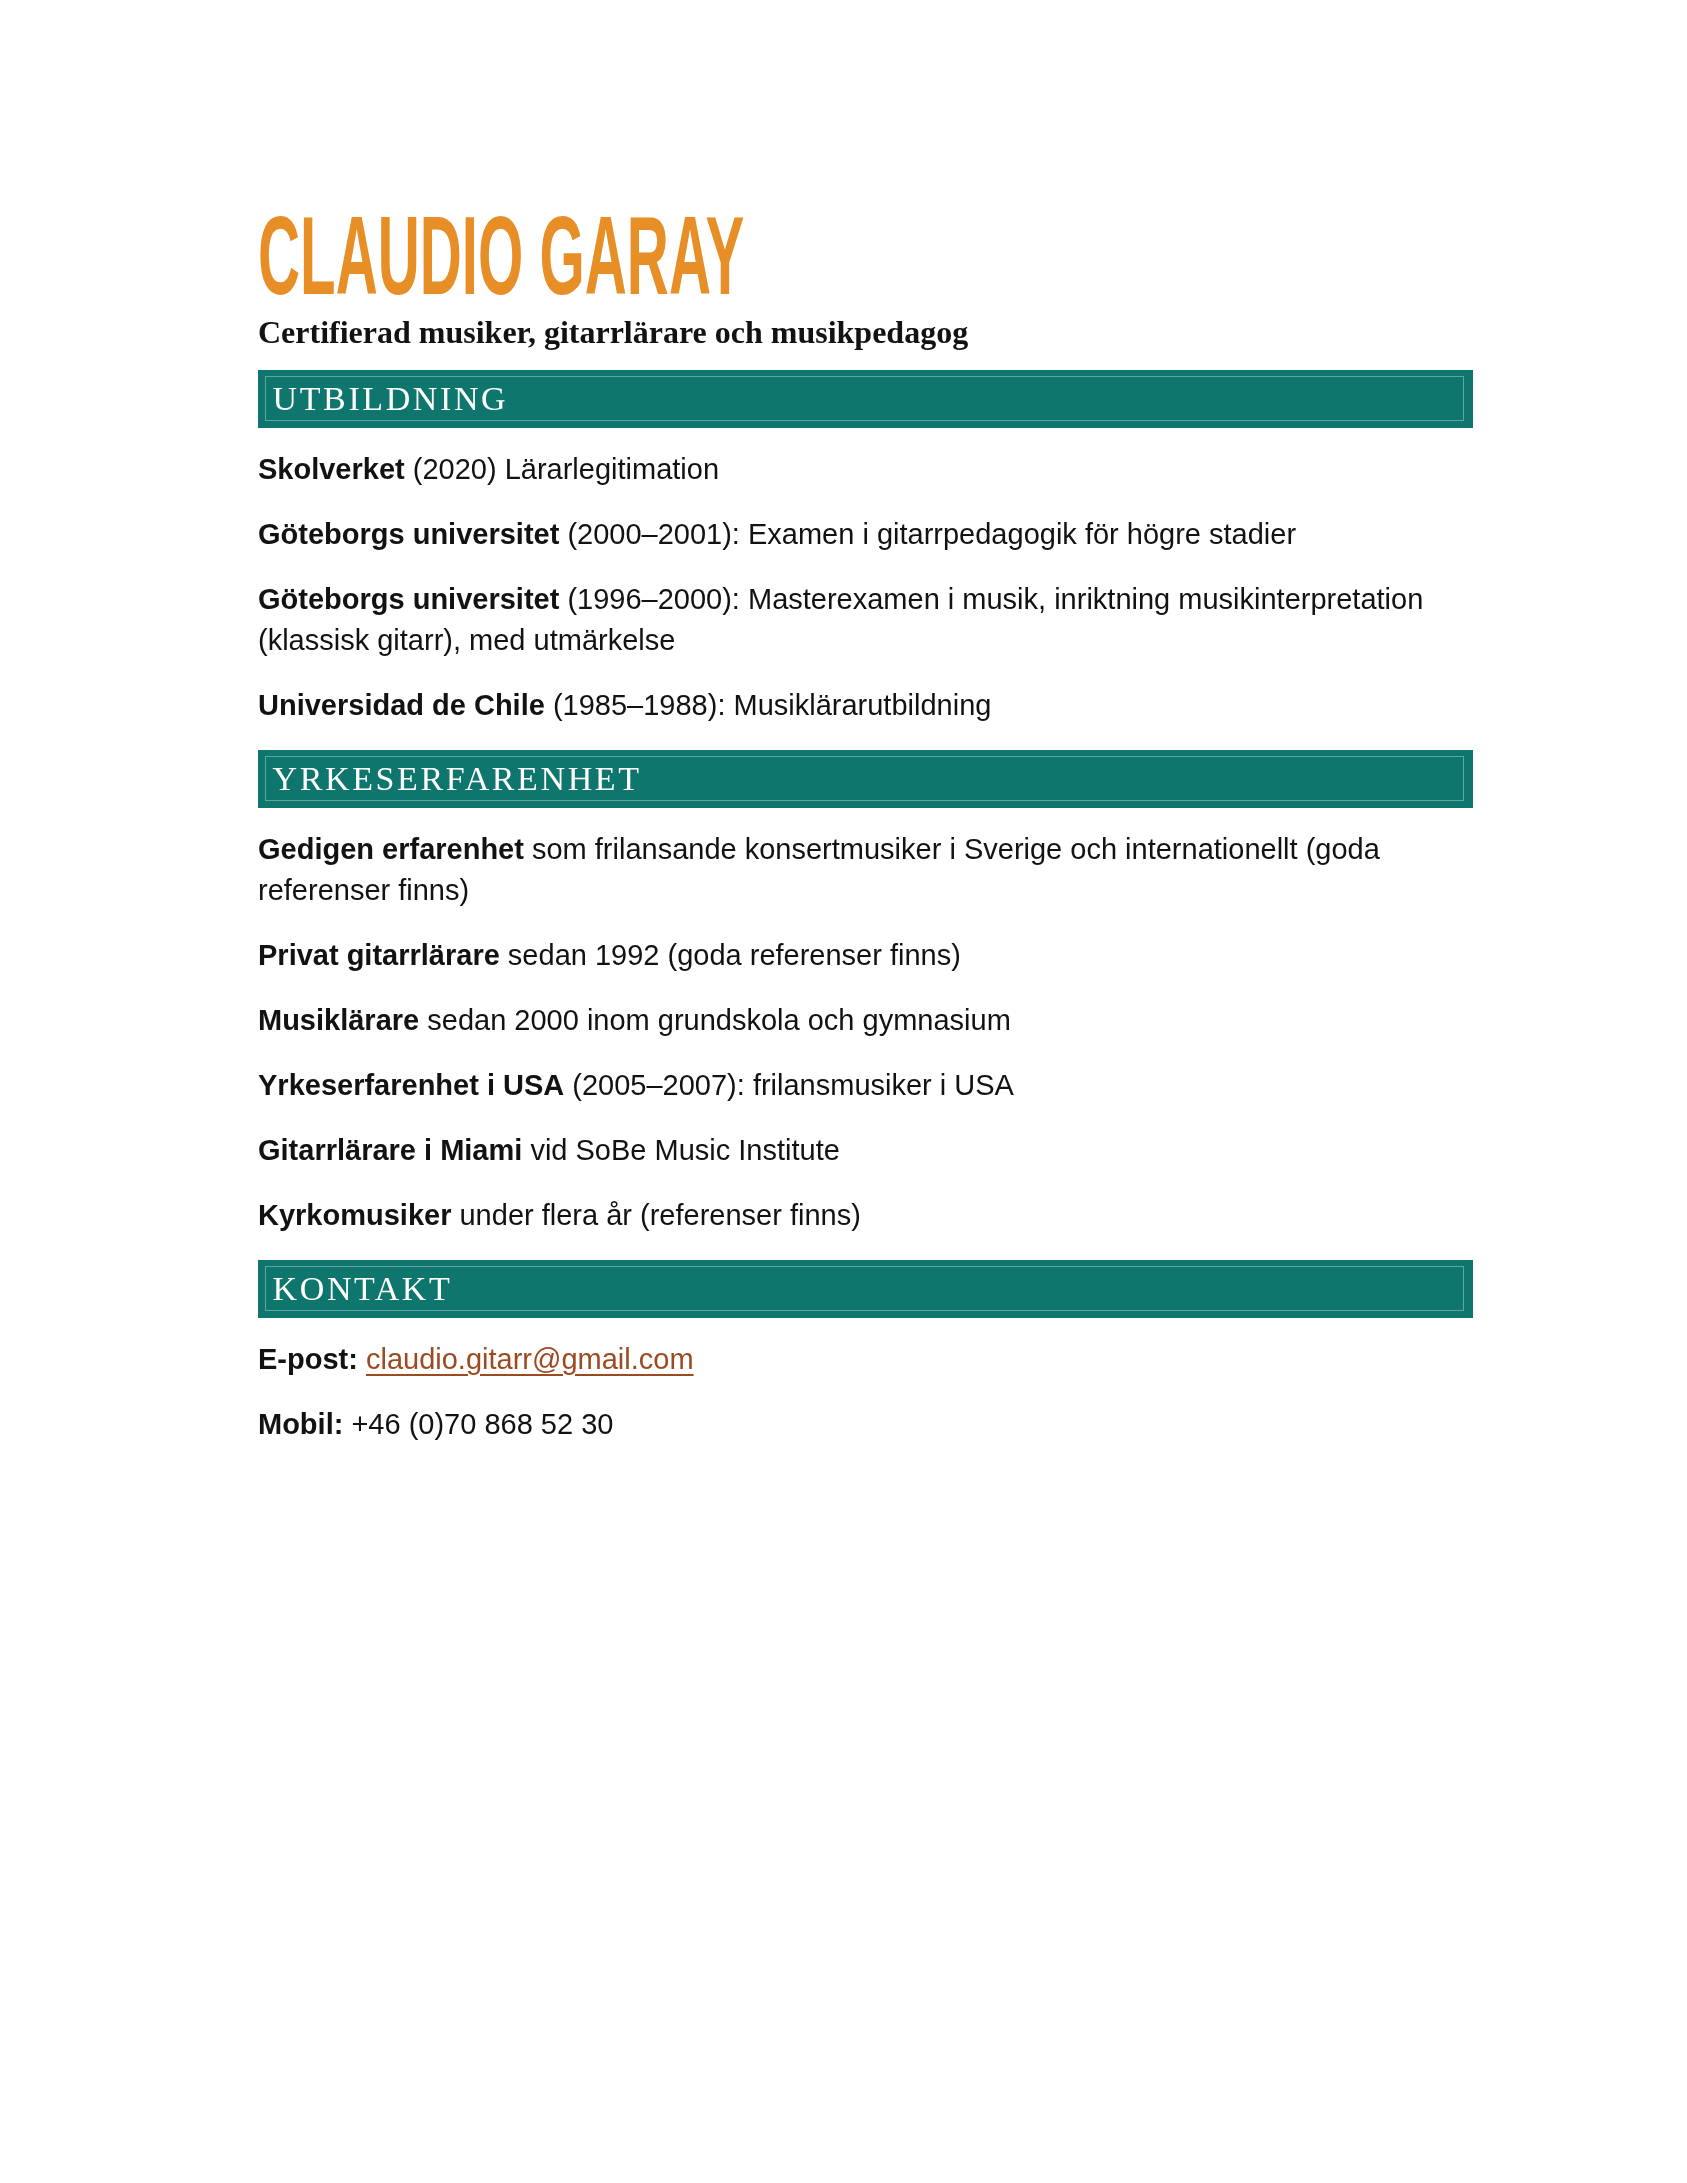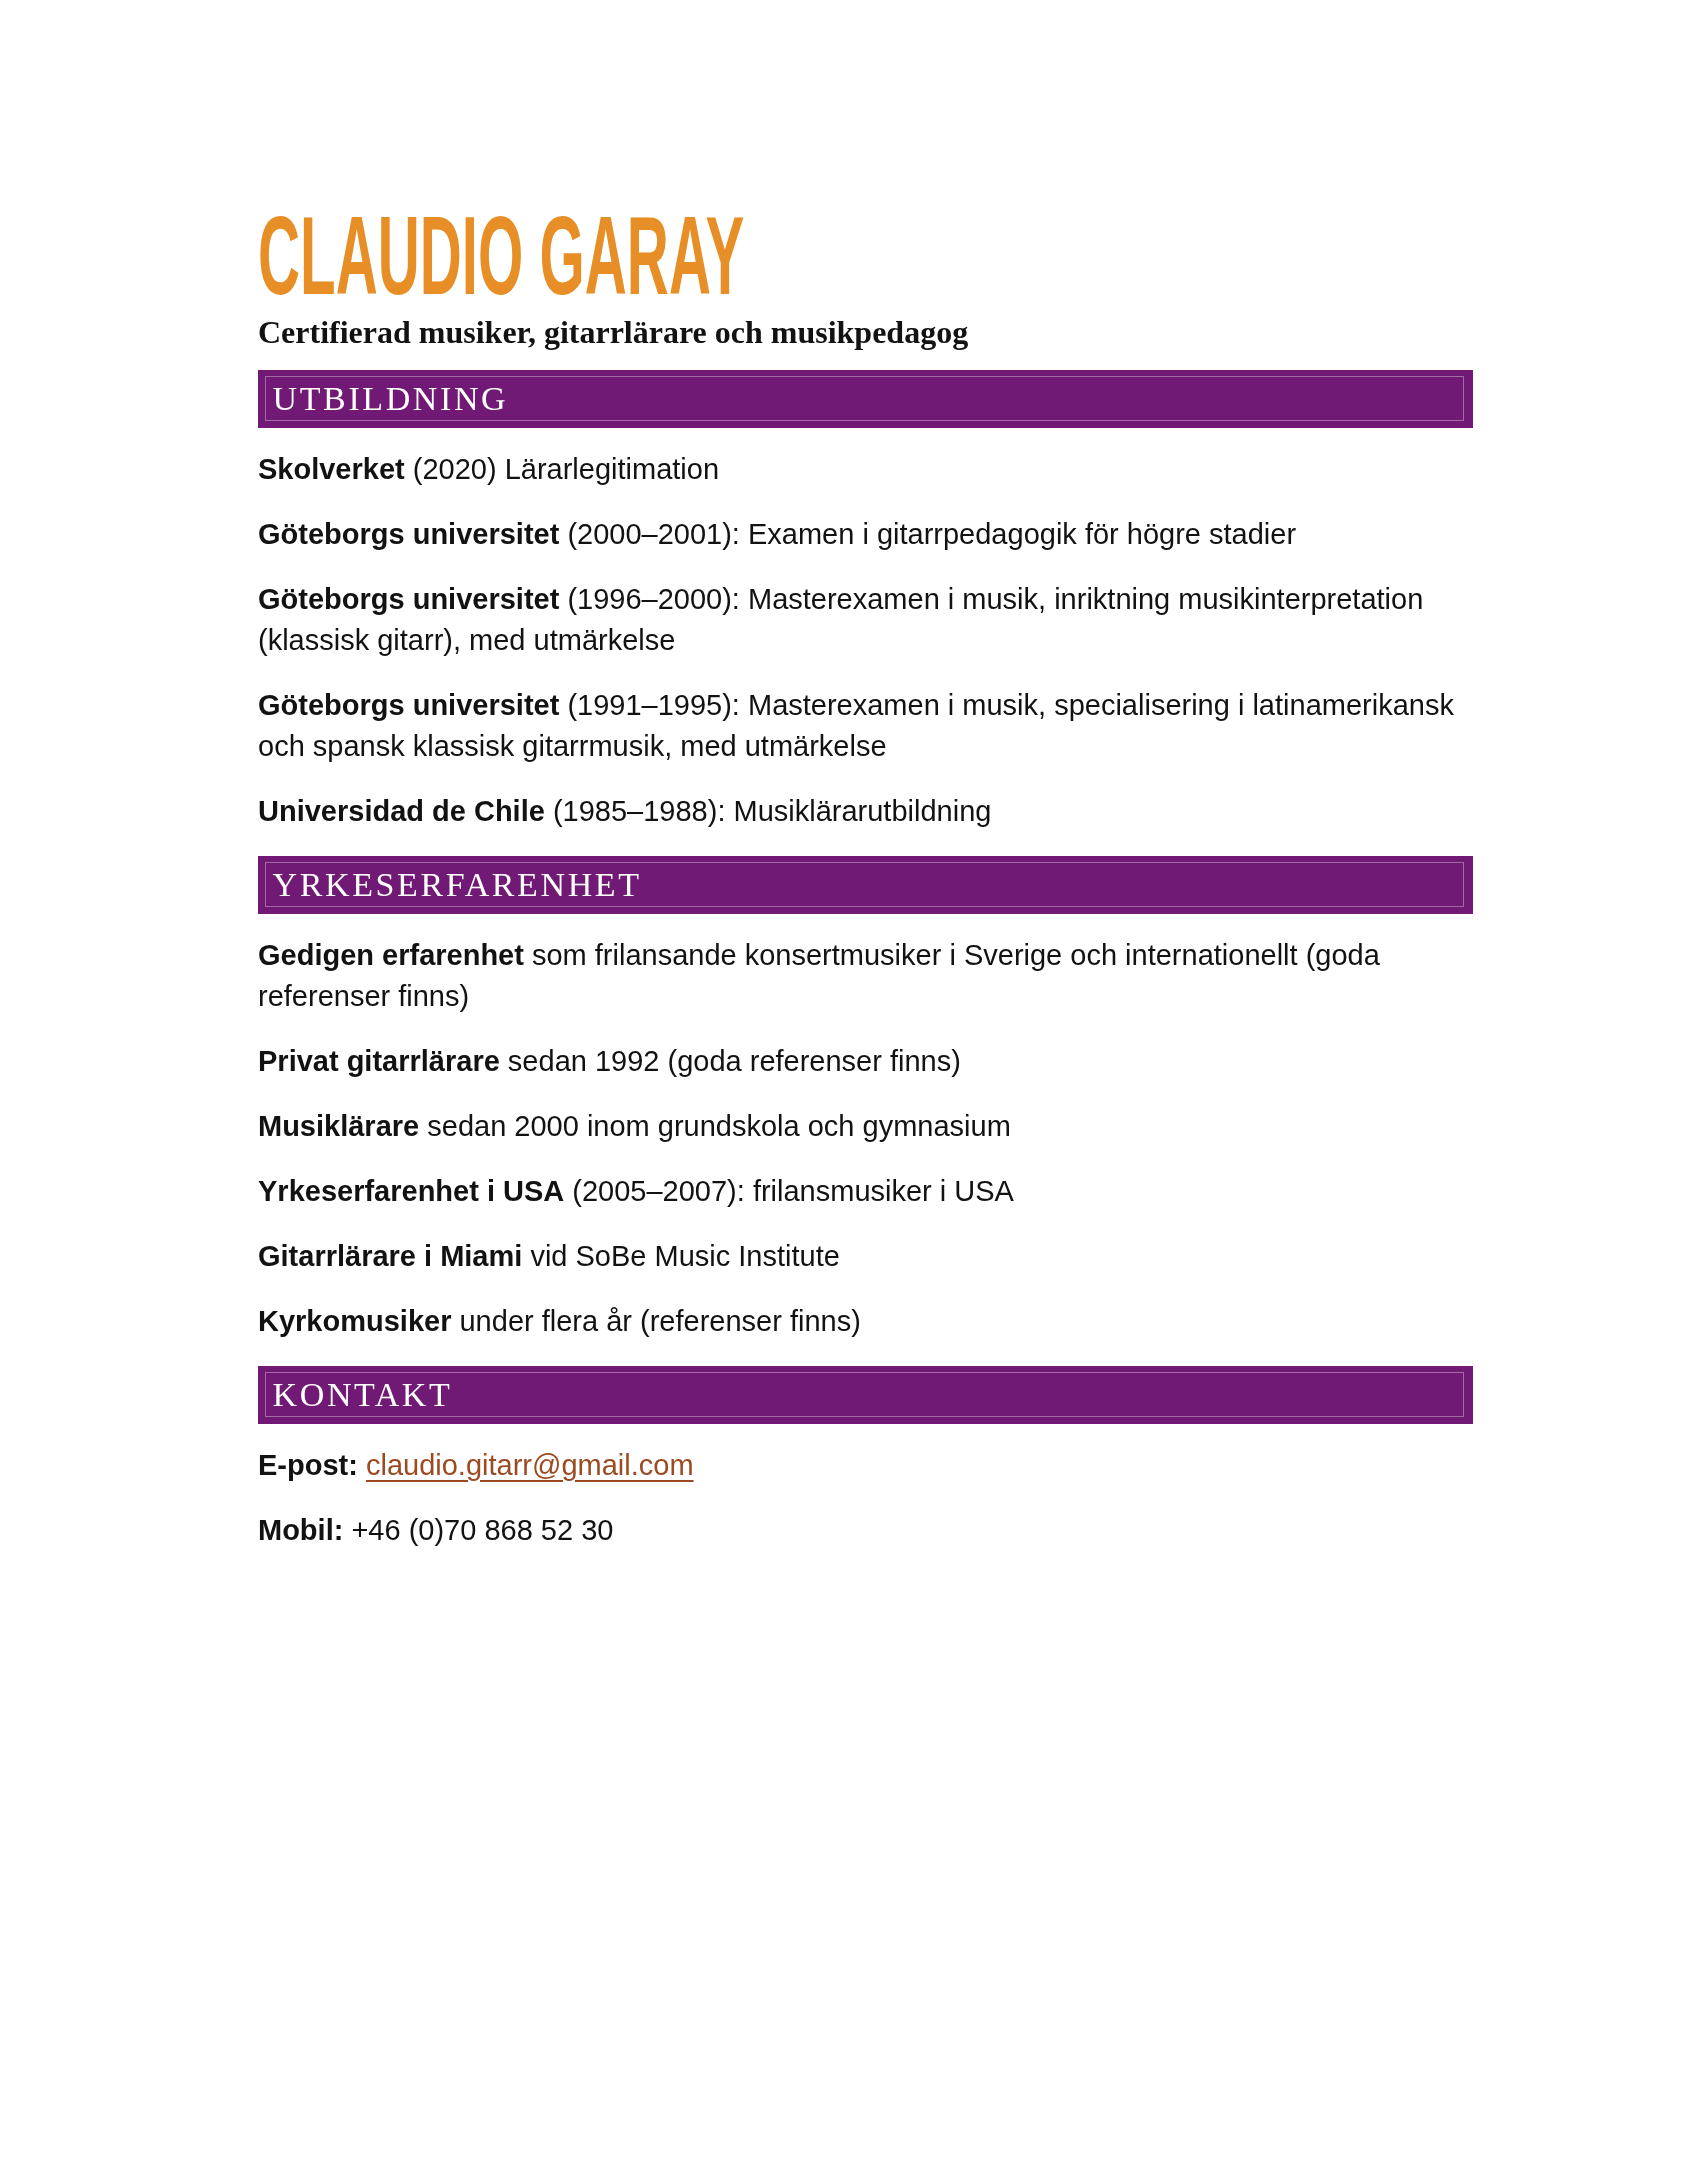--- a/index.html
+++ b/index.html
@@ -41,21 +41,21 @@
     font-family: "Liberation Serif", serif;
     font-weight: bold;
     font-size: 32px;
     line-height: 41px;
     color: #121212;
   }
   .section-bar {
     position: relative;
     height: 58px;
     margin: 0 0 21px 0;
-    background: #701a75;
+    background: #0f766e;
     color: #ffffff;
     font-family: "Liberation Serif", serif;
     font-size: 34px;
     line-height: 58px;
     letter-spacing: 2.6px;
     padding-left: 14.6px;
     box-sizing: border-box;
   }
   .section-bar::after {
     content: "";
@@ -87,21 +87,20 @@
 
   <h1 class="title"><span class="title-inner">CLAUDIO GARAY</span></h1>
 
   <p class="subtitle">Certifierad musiker, gitarrlärare och musikpedagog</p>
 
   <div class="section-bar"><span>UTBILDNING</span></div>
 
   <p class="entry"><b>Skolverket</b><span> (2020) Lärarlegitimation</span></p>
   <p class="entry"><b>Göteborgs universitet</b><span> (2000–2001): Examen i gitarrpedagogik för högre stadier</span></p>
   <p class="entry"><b>Göteborgs universitet</b><span> (1996–2000): Masterexamen i musik, inriktning musikinterpretation (klassisk gitarr), med utmärkelse</span></p>
-  <p class="entry"><b>Göteborgs universitet</b><span> (1991–1995): Masterexamen i musik, specialisering i latinamerikansk och spansk klassisk gitarrmusik, med utmärkelse</span></p>
   <p class="entry"><b>Universidad de Chile</b><span> (1985–1988): Musiklärarutbildning</span></p>
 
   <div class="section-bar"><span>YRKESERFARENHET</span></div>
 
   <p class="entry"><b>Gedigen erfarenhet</b><span> som frilansande konsertmusiker i Sverige och internationellt (goda referenser finns)</span></p>
   <p class="entry"><b>Privat gitarrlärare</b><span> sedan 1992 (goda referenser finns)</span></p>
   <p class="entry"><b>Musiklärare</b><span> sedan 2000 inom grundskola och gymnasium</span></p>
   <p class="entry"><b>Yrkeserfarenhet i USA</b><span> (2005–2007): frilansmusiker i USA</span></p>
   <p class="entry"><b>Gitarrlärare i Miami</b><span> vid SoBe Music Institute</span></p>
   <p class="entry"><b>Kyrkomusiker</b><span> under flera år (referenser finns)</span></p>

